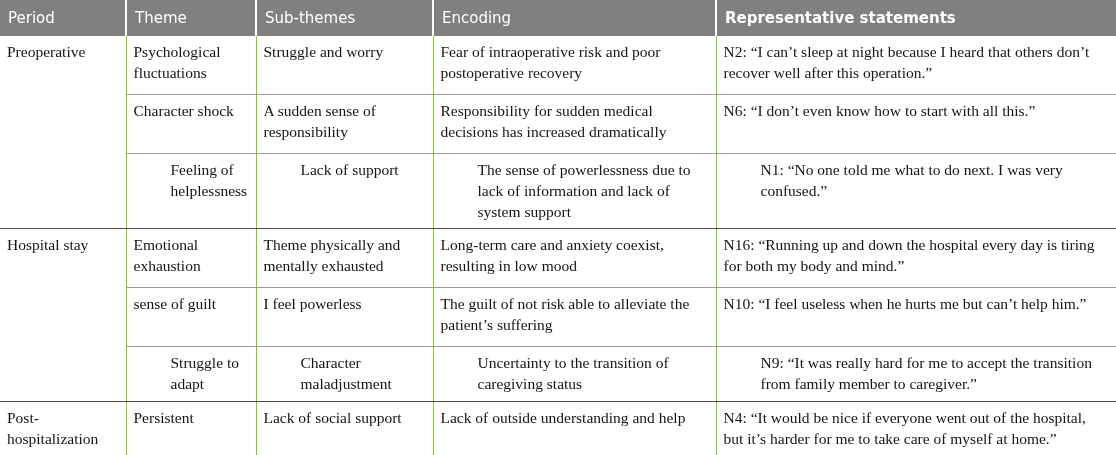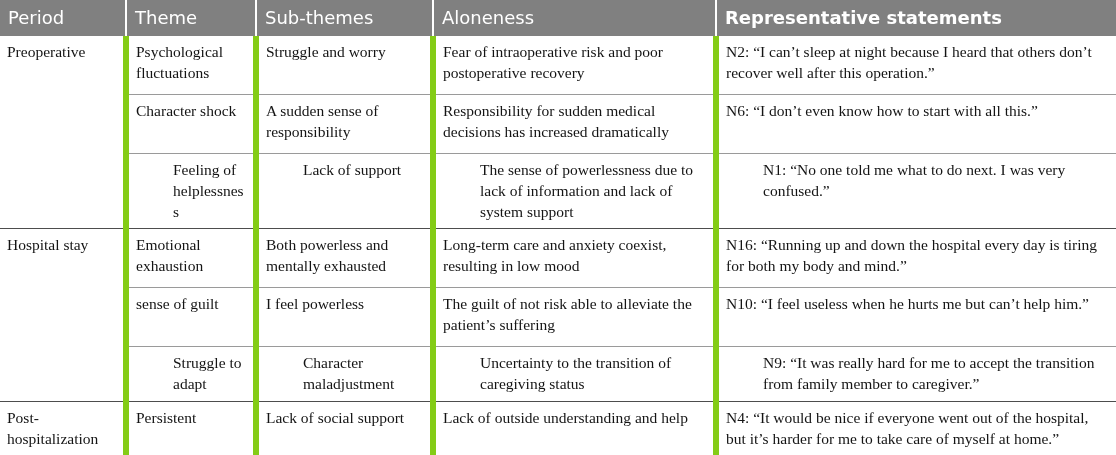--- a/index.html
+++ b/index.html
@@ -27,21 +27,21 @@
     table-layout: fixed;
   }
 
   
   thead tr {
     background: #808080;
   }
   thead th {
     font-family: "DejaVu Sans", sans-serif;
     font-weight: 400;
-    font-size: 18px;
+    font-size: 15px;
     line-height: 22px;
     color: #ffffff;
     text-align: left;
     vertical-align: middle;
     padding: 6px 8px 7px 8px;
     height: 36px;
     box-sizing: border-box;
     border-right: 2px solid #ffffff;
     white-space: nowrap;
   }
@@ -52,21 +52,21 @@
 
   
   tbody td {
     font-family: "Liberation Serif", serif;
     font-size: 15.5px;
     line-height: 21px;
     color: #141414;
     text-align: left;
     vertical-align: top;
     padding: 5px 7px 6px 7px;
-    border-right: 6px solid #84cc16;
+    border-right: 1px solid #84cc16;
     border-bottom: 1px solid #9a9a9a;
     word-wrap: break-word;
     overflow-wrap: break-word;
   }
   tbody td.period-cell {
     border-bottom: 1px solid #4d4d4d;
   }
   tbody tr.group-end td {
     border-bottom: 1px solid #4d4d4d;
     padding-left: 44px;
@@ -99,21 +99,21 @@
       <col class="c-theme">
       <col class="c-sub">
       <col class="c-enc">
       <col class="c-rep">
     </colgroup>
     <thead>
       <tr>
         <th>Period</th>
         <th>Theme</th>
         <th>Sub-themes</th>
-        <th>Aloneness</th>
+        <th>Encoding</th>
         <th class="last">Representative statements</th>
       </tr>
     </thead>
     <tbody>
 
       <tr class="h-tall">
         <td class="period-cell" rowspan="3">Preoperative</td>
         <td>Psychological fluctuations</td>
         <td>Struggle and worry</td>
         <td>Fear of intraoperative risk and poor postoperative recovery</td>
@@ -128,21 +128,21 @@
       <tr class="h-mid group-end">
         <td>Feeling of helplessness</td>
         <td>Lack of support</td>
         <td>The sense of powerlessness due to lack of information and lack of system support</td>
         <td class="last">N1: “No one told me what to do next. I was very confused.”</td>
       </tr>
 
       <tr class="h-tall">
         <td class="period-cell" rowspan="3">Hospital stay</td>
         <td>Emotional exhaustion</td>
-        <td>Both powerless and mentally exhausted</td>
+        <td>Theme physically and mentally exhausted</td>
         <td>Long-term care and anxiety coexist, resulting in low mood</td>
         <td class="last">N16: “Running up and down the hospital every day is tiring for both my body and mind.”</td>
       </tr>
       <tr class="h-tall">
         <td>sense of guilt</td>
         <td>I feel powerless</td>
         <td>The guilt of not risk able to alleviate the patient’s suffering</td>
         <td class="last">N10: “I feel useless when he hurts me but can’t help him.”</td>
       </tr>
       <tr class="h-mid group-end">

